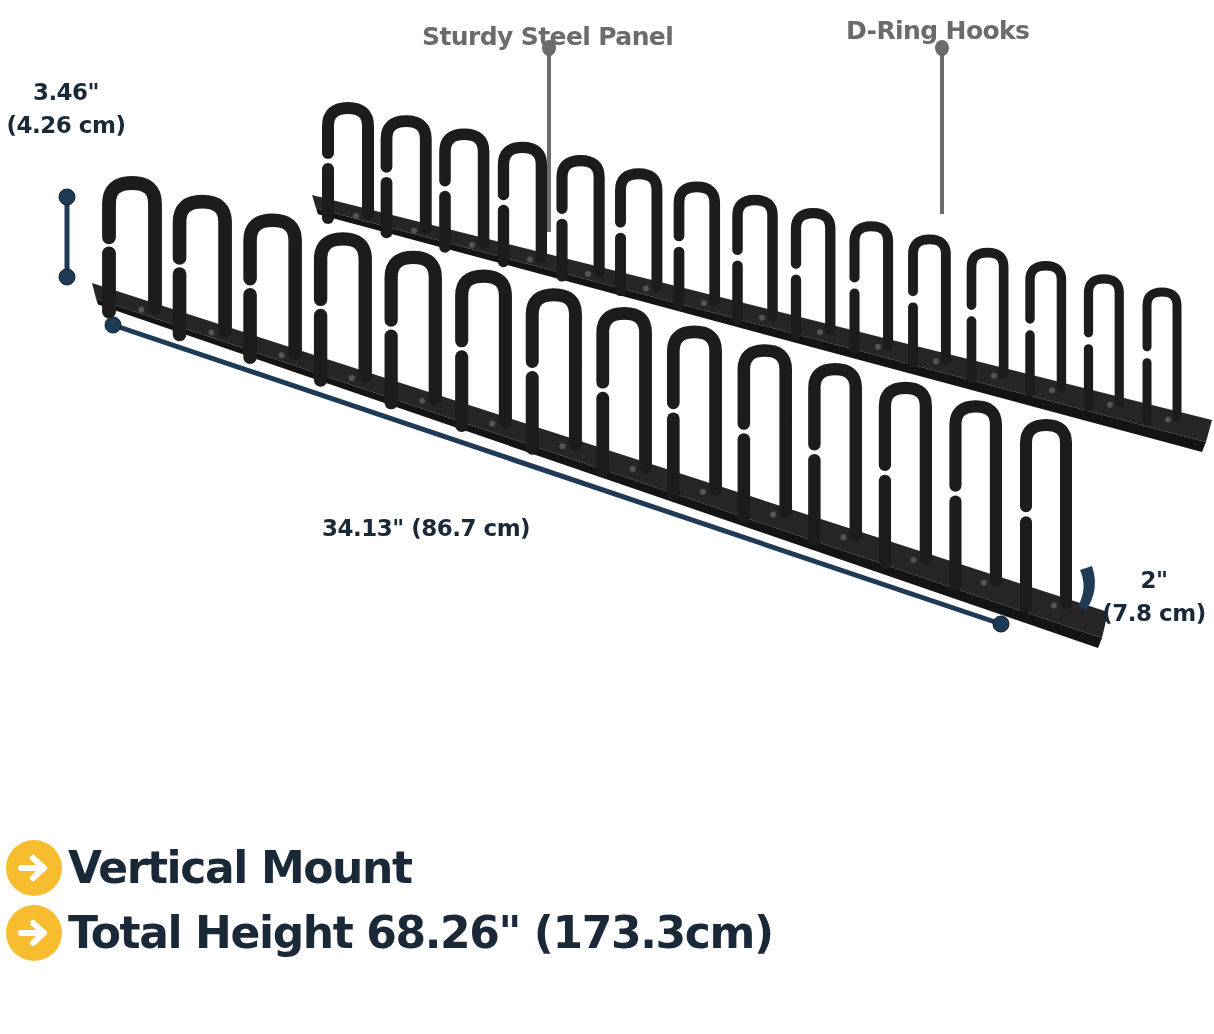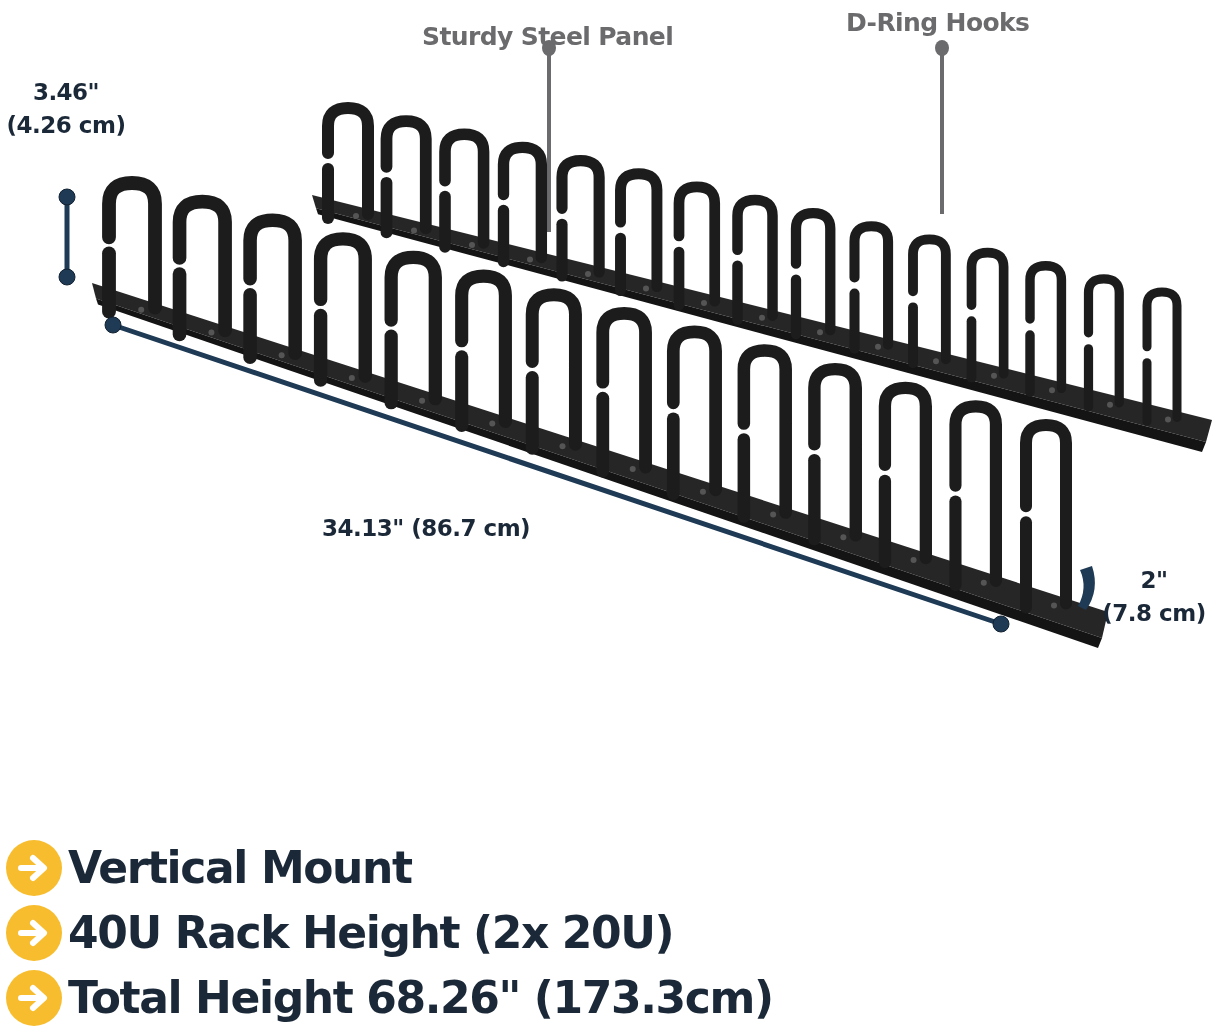--- a/index.html
+++ b/index.html
@@ -186,21 +186,21 @@
         <circle cx="67" cy="197" r="8" fill="#1e3a55" stroke="#122233" stroke-width="1"></circle>
         <circle cx="67" cy="277" r="8" fill="#1e3a55" stroke="#122233" stroke-width="1"></circle>
         <line x1="113" y1="325" x2="1001" y2="624" stroke="#1e3a55" stroke-width="5" stroke-linecap="round"></line>
         <circle cx="113" cy="325" r="8" fill="#1e3a55" stroke="#122233" stroke-width="1"></circle>
         <circle cx="1001" cy="624" r="8" fill="#1e3a55" stroke="#122233" stroke-width="1"></circle>
         <path d="M 1092 566 Q 1100 590 1086 610 L 1078 606 Q 1088 588 1080 570 Z" fill="#1e3a55"></path>
       </g>
   </svg>
 
   <div class="callout-label" style="left:422px; top:0px;margin-top:22px;">Sturdy Steel Panel</div>
-  <div class="callout-label" style="left:846px; top:8px;">D-Ring Hooks</div>
+  <div class="callout-label" style="left:846px; top:16px;">D-Ring Hooks</div>
 
   <div class="dim-label" style="left:0px; top:76px; width:132px;">
     <div>3.46"</div>
     <div>(4.26 cm)</div>
   </div>
 
   <div class="dim-label" style="left:322px; top:512px;">34.13" (86.7 cm)</div>
 
   <div class="dim-label" style="left:1096px; top:564px; width:116px;">
     <div>2"</div>
@@ -215,24 +215,16 @@
           </svg>
       </span>
       <span class="feature-text">Vertical Mount</span>
     </div>
     <div class="feature">
       <span class="feature-icon">
         <svg width="34" height="30" viewBox="0 0 34 30">
             <path d="M4 15 H26 M16 5 L27 15 L16 25" stroke="#ffffff" stroke-width="6" fill="none" stroke-linecap="round" stroke-linejoin="round"></path>
           </svg>
       </span>
-      <span class="feature-text">40U Rack Height (2x 20U)</span>
-    </div>
-    <div class="feature">
-      <span class="feature-icon">
-        <svg width="34" height="30" viewBox="0 0 34 30">
-            <path d="M4 15 H26 M16 5 L27 15 L16 25" stroke="#ffffff" stroke-width="6" fill="none" stroke-linecap="round" stroke-linejoin="round"></path>
-          </svg>
-      </span>
       <span class="feature-text">Total Height 68.26" (173.3cm)</span>
     </div>
   </div>
 </div>
 
 </body></html>

